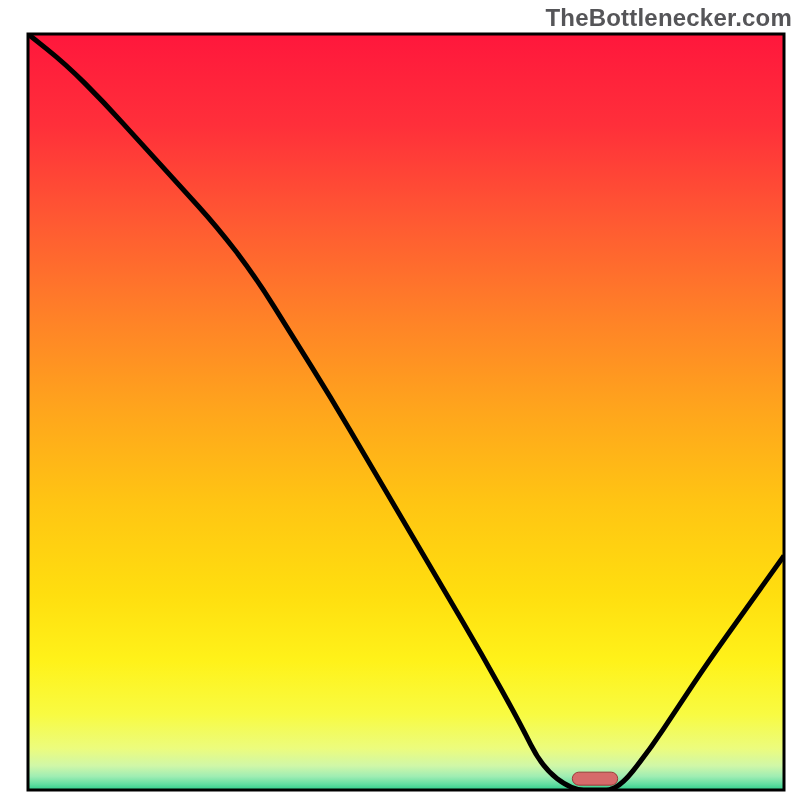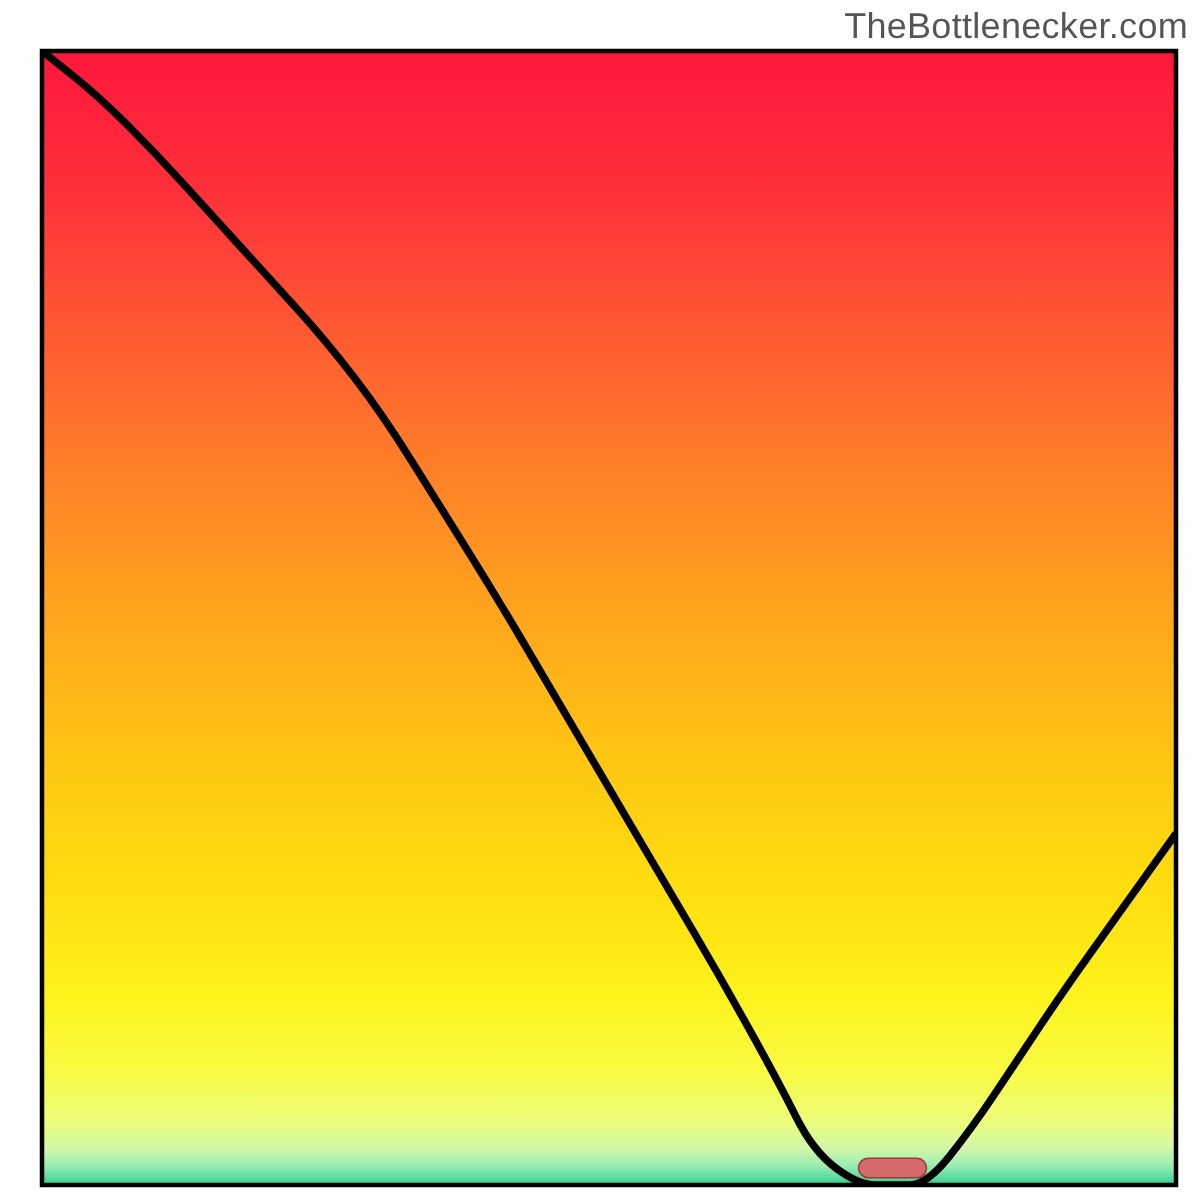--- a/index.html
+++ b/index.html
@@ -15,21 +15,21 @@
     position: relative;
     width: 800px;
     height: 800px;
   }
   .watermark {
     position: absolute;
     top: 4px;
     right: 8px;
     color: #555558;
     font-size: 24px;
-    font-weight: 400;
+    font-weight: 700;
     letter-spacing: 0.2px;
     z-index: 10;
   }
   svg.chart {
     position: absolute;
     top: 0;
     left: 0;
     width: 800px;
     height: 800px;
   }

